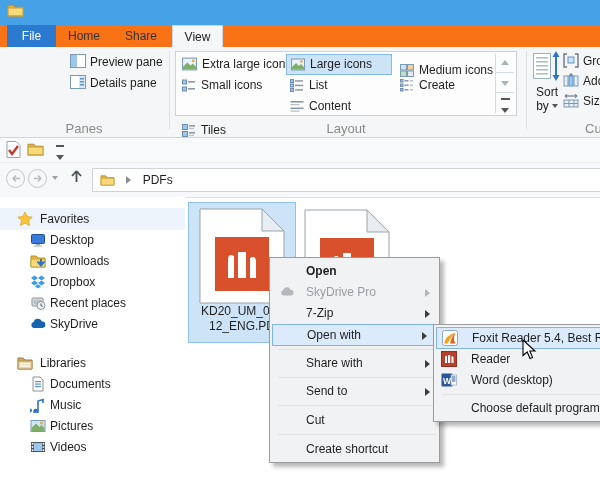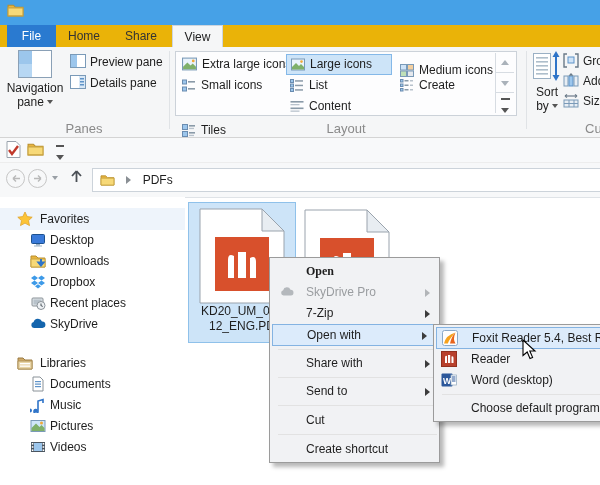--- a/index.html
+++ b/index.html
@@ -7,21 +7,21 @@
           font-family:"Liberation Sans","DejaVu Sans",sans-serif;font-size:12px;color:#1e1e1e;
           -webkit-font-smoothing:antialiased;}
   .abs{position:absolute;}
   .nowrap{white-space:nowrap;}
 
   
   .titlebar{left:0;top:0;width:600px;height:25px;background:#46a1e7;}
   .win-icon{left:7px;top:3px;}
 
   
-  .tabrow{left:0;top:25px;width:600px;height:22px;background:#eab308;}
+  .tabrow{left:0;top:25px;width:600px;height:22px;background:#f97316;}
   .tab-file{left:7px;top:0;width:49px;height:22px;background:#2a7ad0;color:#fff;
             text-align:center;line-height:22px;}
   .tab{top:0;height:22px;line-height:22px;text-align:center;color:#333;}
   .tab-home{left:58px;width:52px;}
   .tab-share{left:112px;width:58px;}
   .tab-view{left:172px;width:51px;background:#f5f6f7;border:1px solid #cdd5de;border-bottom:none;
             box-sizing:border-box;color:#222;}
 
   
   .ribbon{left:0;top:47px;width:600px;height:90px;background:#f5f6f7;border-bottom:1px solid #d4d4d4;box-sizing:content-box;}
@@ -121,31 +121,20 @@
 
   <div class="abs tabrow">
     <div class="abs tab-file">File</div>
     <div class="abs tab tab-home">Home</div>
     <div class="abs tab tab-share">Share</div>
     <div class="abs tab tab-view">View</div>
   </div>
 
   <div class="abs ribbon">
 
-    <div class="abs navpane rbtn">
-      <span>
-        <svg width="34" height="28" viewBox="0 0 34 28">
-            <rect x="0.5" y="0.5" width="33" height="27" fill="#fff" stroke="#8aa0b6"></rect>
-            <rect x="1" y="1" width="13" height="26" fill="#b7d7f3"></rect>
-            <rect x="1" y="1" width="13" height="13" fill="#9cc6ec"></rect>
-          </svg>
-      </span>
-      <div class="lbl">Navigation</div>
-      <div class="lbl"><span>pane</span><span class="caret"></span></div>
-    </div>
     <div class="abs smallbtn rbtn" style="left:70px;top:6px;">
       <svg width="16" height="14" viewBox="0 0 16 14">
           <rect x="0.5" y="0.5" width="15" height="13" fill="#fff" stroke="#7a9ab8"></rect>
           <rect x="1" y="1" width="6" height="12" fill="#9cc6ec"></rect>
         </svg><span>Preview pane</span>
     </div>
     <div class="abs smallbtn rbtn" style="left:70px;top:27px;">
       <svg width="16" height="14" viewBox="0 0 16 14">
           <rect x="0.5" y="0.5" width="15" height="13" fill="#fff" stroke="#7a9ab8"></rect>
           <rect x="9" y="1" width="6" height="12" fill="#d9e8f6"></rect>
@@ -473,21 +462,21 @@
         <path d="M1,1 H63 L85,23 V95 H1 Z" fill="#fff" stroke="#9aa3ad"></path>
         <path d="M63,1 L63,23 L85,23 Z" fill="#e8edf2" stroke="#9aa3ad"></path>
         <rect x="16" y="29" width="54" height="54" fill="#d8502c"></rect>
         <path d="M29,70 V52 q0,-7 6,-4 V70 Z" fill="#fff"></path>
         <rect x="39" y="44" width="8" height="26" fill="#fff"></rect>
         <path d="M51,70 V50 q6,-3 6,4 v16 Z" fill="#fff"></path>
       </svg>
   </span>
 
   <div class="abs menu">
-    <div class="mi tall" style="font-weight:bold;font-family:Liberation Serif, serif;"><span>Open</span></div>
+    <div class="mi tall" style="font-weight:bold;"><span>Open</span></div>
     <div class="mi disabled">
       <span class="mico">
         <svg width="16" height="14" viewBox="0 0 16 16">
             <path d="M4,12 a3,3 0 0 1 -0.4,-5.9 a4.4,4.4 0 0 1 8.4,-0.6 a3.2,3.2 0 0 1 0.4,6.4 z" fill="#b4b8bc"></path>
           </svg>
       </span>
       <span>SkyDrive Pro</span><span class="arrow"></span>
     </div>
     <div class="mi"><span>7-Zip</span><span class="arrow"></span></div>
     <div class="mi hl"><span>Open with</span><span class="arrow"></span></div>

